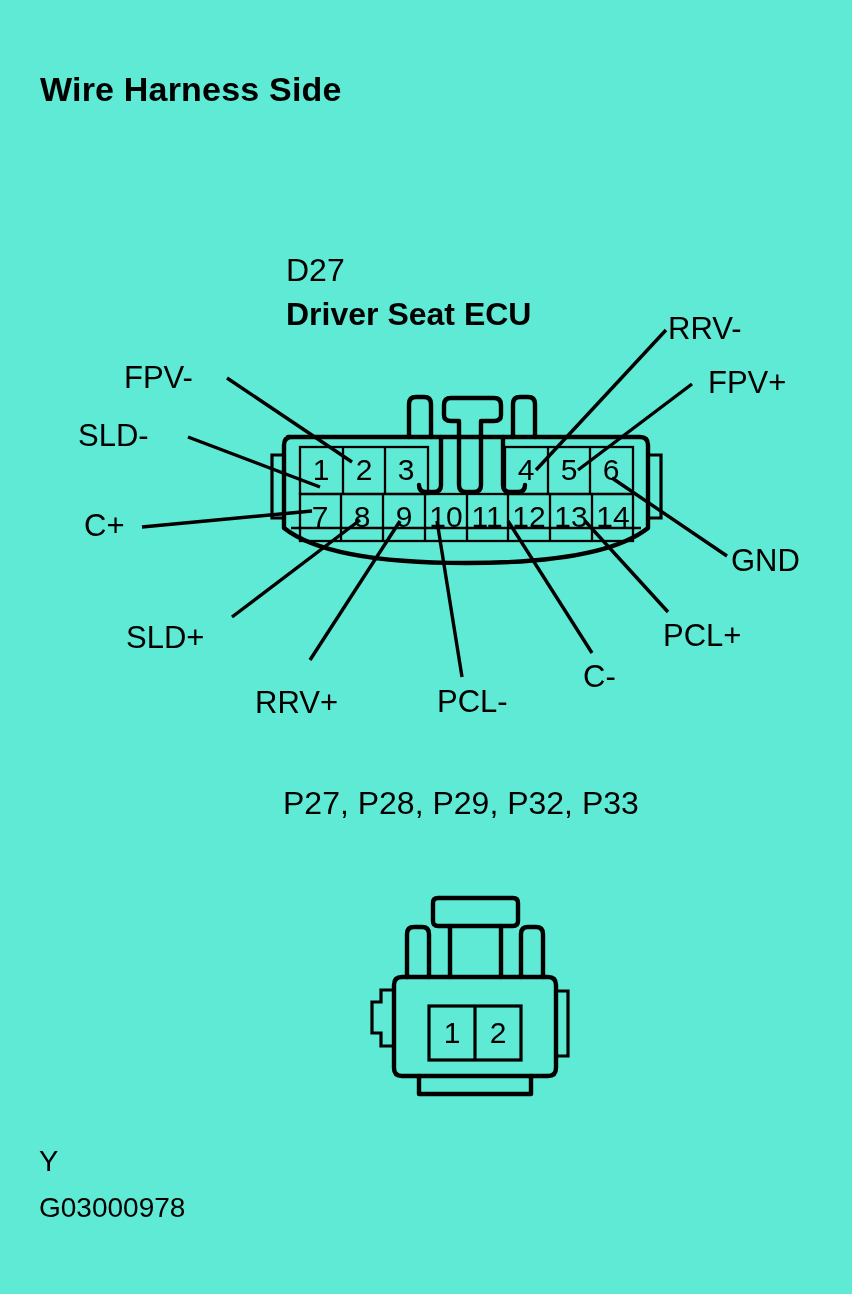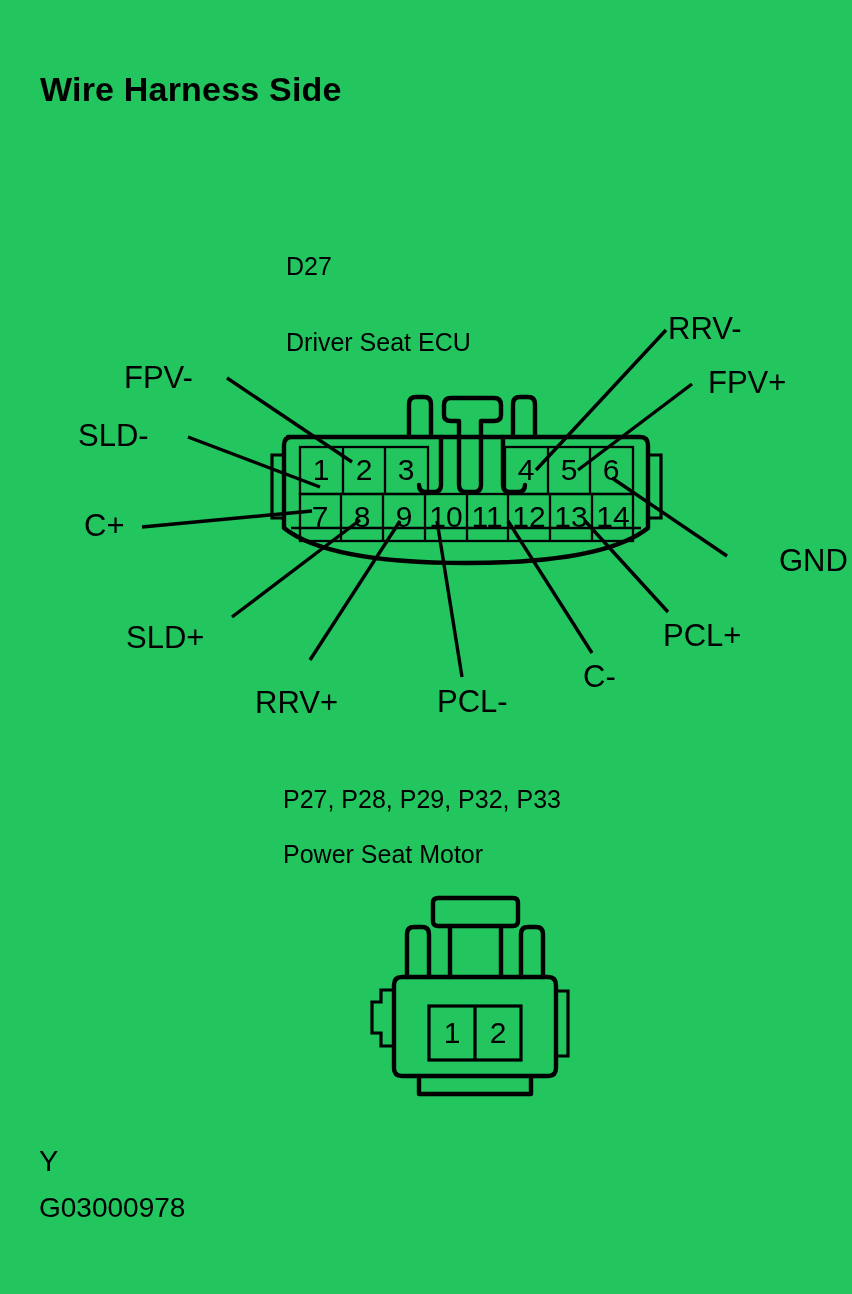--- a/index.html
+++ b/index.html
@@ -8,53 +8,53 @@
     background: #ffffff;
   }
   body {
     font-family: "Liberation Sans", sans-serif;
     color: #000000;
   }
   #page {
     position: relative;
     width: 852px;
     height: 1294px;
-    background: #22c55e;
+    background: #5eead4;
     overflow: hidden;
   }
   .title {
     position: absolute;
     left: 40px;
     top: 70px;
     font-size: 34px;
     font-weight: bold;
     letter-spacing: 0.2px;
     white-space: nowrap;
   }
   .caption {
     position: absolute;
-    font-size: 25px;
+    font-size: 32px;
     white-space: nowrap;
   }
   .pinlabel {
     position: absolute;
     font-size: 31px;
     white-space: nowrap;
   }
   #d27-name   { left: 286px; top: 252px; }
-  #d27-desc   { left: 286px; top: 328px; }
+  #d27-desc   { left: 286px; top: 296px; font-weight: bold; }
   #p-name     { left: 283px; top: 785px; }
   #p-desc     { left: 283px; top: 840px; }
 
   #lbl-fpv-minus { left: 124px; top: 360px; }
   #lbl-sld-minus { left: 78px;  top: 418px; }
   #lbl-c-plus    { left: 84px;  top: 508px; }
   #lbl-rrv-minus { left: 668px; top: 311px; }
   #lbl-fpv-plus  { left: 697px; top: 365px; margin-left: 11px; }
-  #lbl-gnd       { left: 731px; top: 543px; margin-left: 48px; }
+  #lbl-gnd       { left: 731px; top: 543px; }
   #lbl-sld-plus  { left: 126px; top: 620px; }
   #lbl-rrv-plus  { left: 255px; top: 664px; margin-top: 21px; }
   #lbl-pcl-minus { left: 437px; top: 684px; }
   #lbl-c-minus   { left: 583px; top: 659px; }
   #lbl-pcl-plus  { left: 663px; top: 618px; }
 
   .figtag {
     position: absolute;
     font-size: 29px;
     white-space: nowrap;
@@ -124,21 +124,20 @@
   <div class="pinlabel" id="lbl-rrv-minus">RRV-</div>
   <div class="pinlabel" id="lbl-fpv-plus">FPV+</div>
   <div class="pinlabel" id="lbl-gnd">GND</div>
   <div class="pinlabel" id="lbl-sld-plus">SLD+</div>
   <div class="pinlabel" id="lbl-rrv-plus">RRV+</div>
   <div class="pinlabel" id="lbl-pcl-minus">PCL-</div>
   <div class="pinlabel" id="lbl-c-minus">C-</div>
   <div class="pinlabel" id="lbl-pcl-plus">PCL+</div>
 
   <div class="caption" id="p-name">P27, P28, P29, P32, P33</div>
-  <div class="caption" id="p-desc">Power Seat Motor</div>
 
   <div class="figtag" id="fig-y">Y</div>
   <div class="figtag" id="fig-id">G03000978</div>
 
   <svg class="art" width="852" height="1294" viewBox="0 0 852 1294">
 
     <g>
       <line class="leader" x1="227" y1="378" x2="352" y2="462"></line>
       <line class="leader" x1="188" y1="437" x2="320" y2="487"></line>
       <line class="leader" x1="142" y1="527" x2="312" y2="511"></line>

